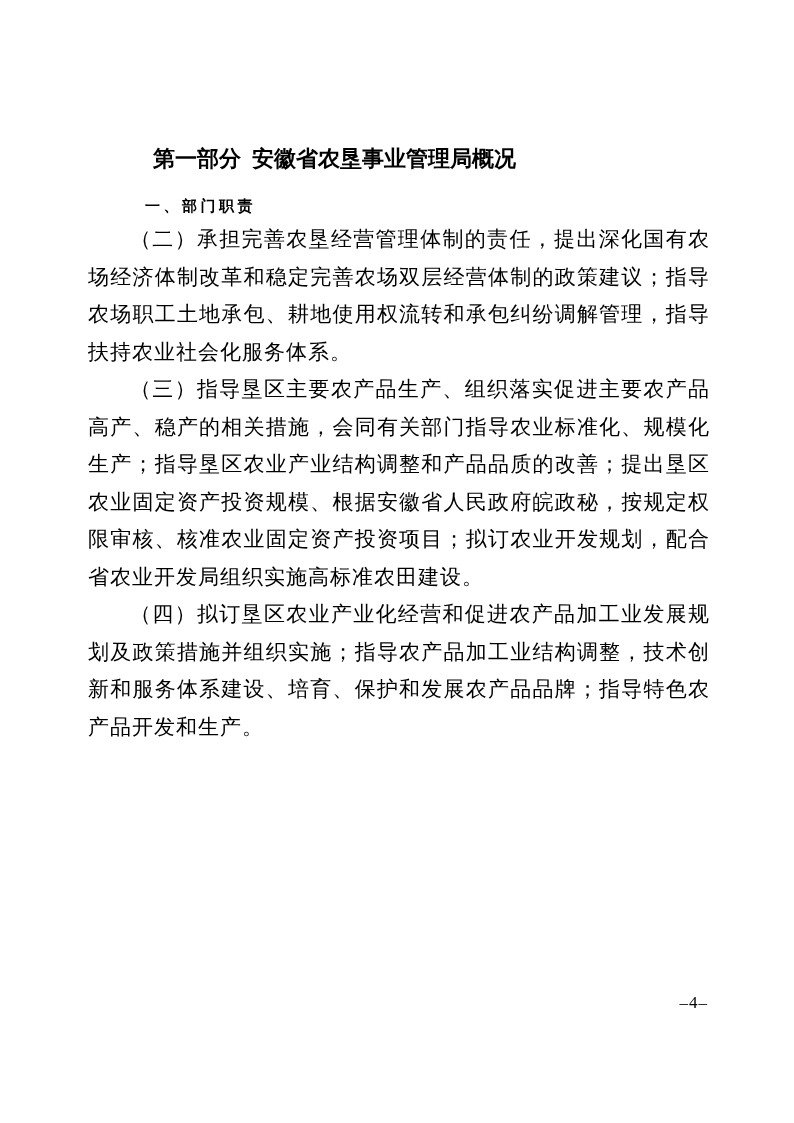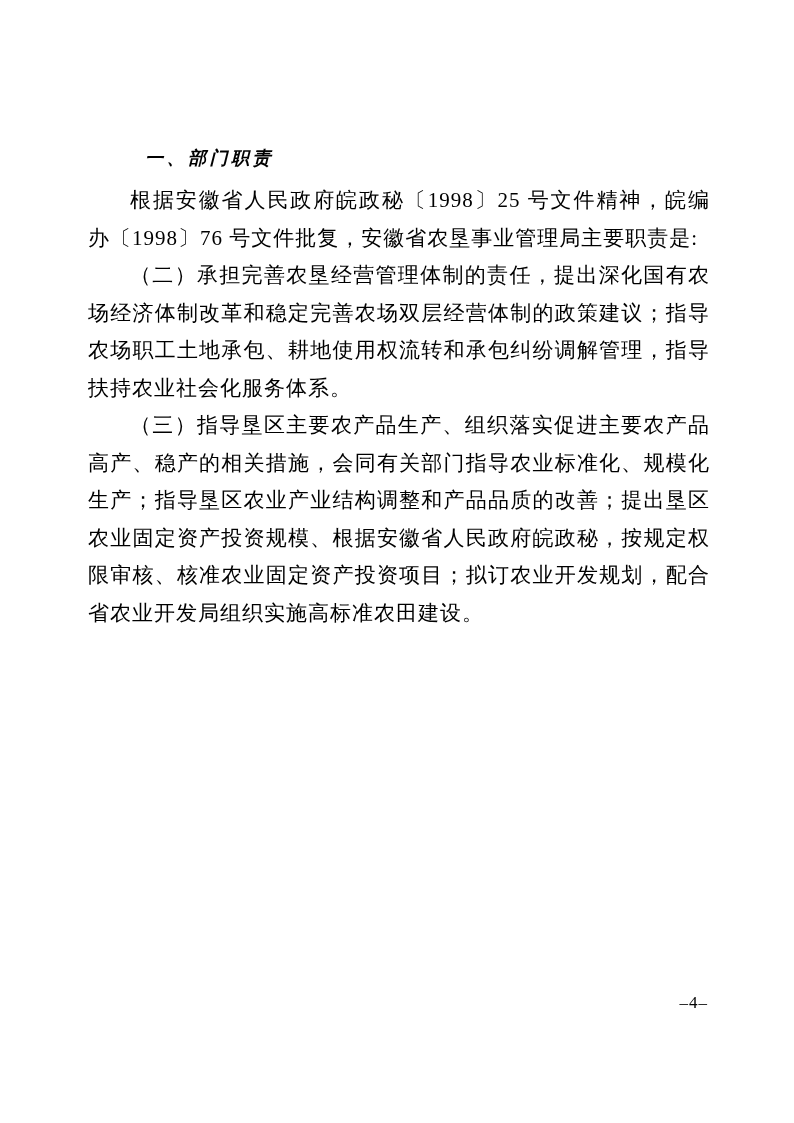--- a/index.html
+++ b/index.html
@@ -27,26 +27,25 @@
     font-weight: bold;
     font-size: 22px;
     line-height: 26px;
     margin: 0 0 22px 0;
     padding-left: 65px;
     white-space: pre;
   }
   .section-heading {
     font-family: "Liberation Sans", "DejaVu Sans", sans-serif;
     font-weight: bold;
-    font-size: 18px;
+    font-size: 15px;
     letter-spacing: 3.5px;
     line-height: 24px;
-    margin: 0 0 12px 0;
+    margin: 0 0 3px 0;
     padding-left: 57px;
-    font-style: italic;
   }
   .body-para {
     font-size: 21px;
     line-height: 37.5px;
     letter-spacing: 1px;
     text-align: justify;
     text-indent: 2em;
     margin: 0;
   }
   .page-number {
@@ -56,19 +55,20 @@
     font-size: 17px;
     letter-spacing: 1px;
     font-family: "Liberation Serif", "DejaVu Serif", serif;
   }
 </style>
 </head>
 <body>
 
 <div class="page">
   <div class="content">
+    <h1 class="doc-title">第一部分 安徽省农垦事业管理局概况</h1>
     <h2 class="section-heading">一、部门职责</h2>
-    <p class="body-para">根据安徽省人民政府皖政秘〔1998〕25 号文件精神，皖编办〔1998〕76 号文件批复，安徽省农垦事业管理局主要职责是:</p>
     <p class="body-para">（二）承担完善农垦经营管理体制的责任，提出深化国有农场经济体制改革和稳定完善农场双层经营体制的政策建议；指导农场职工土地承包、耕地使用权流转和承包纠纷调解管理，指导扶持农业社会化服务体系。</p>
     <p class="body-para">（三）指导垦区主要农产品生产、组织落实促进主要农产品高产、稳产的相关措施，会同有关部门指导农业标准化、规模化生产；指导垦区农业产业结构调整和产品品质的改善；提出垦区农业固定资产投资规模、根据安徽省人民政府皖政秘，按规定权限审核、核准农业固定资产投资项目；拟订农业开发规划，配合省农业开发局组织实施高标准农田建设。</p>
+    <p class="body-para">（四）拟订垦区农业产业化经营和促进农产品加工业发展规划及政策措施并组织实施；指导农产品加工业结构调整，技术创新和服务体系建设、培育、保护和发展农产品品牌；指导特色农产品开发和生产。</p>
   </div>
   <div class="page-number">–4–</div>
 </div>
 
 </body></html>

